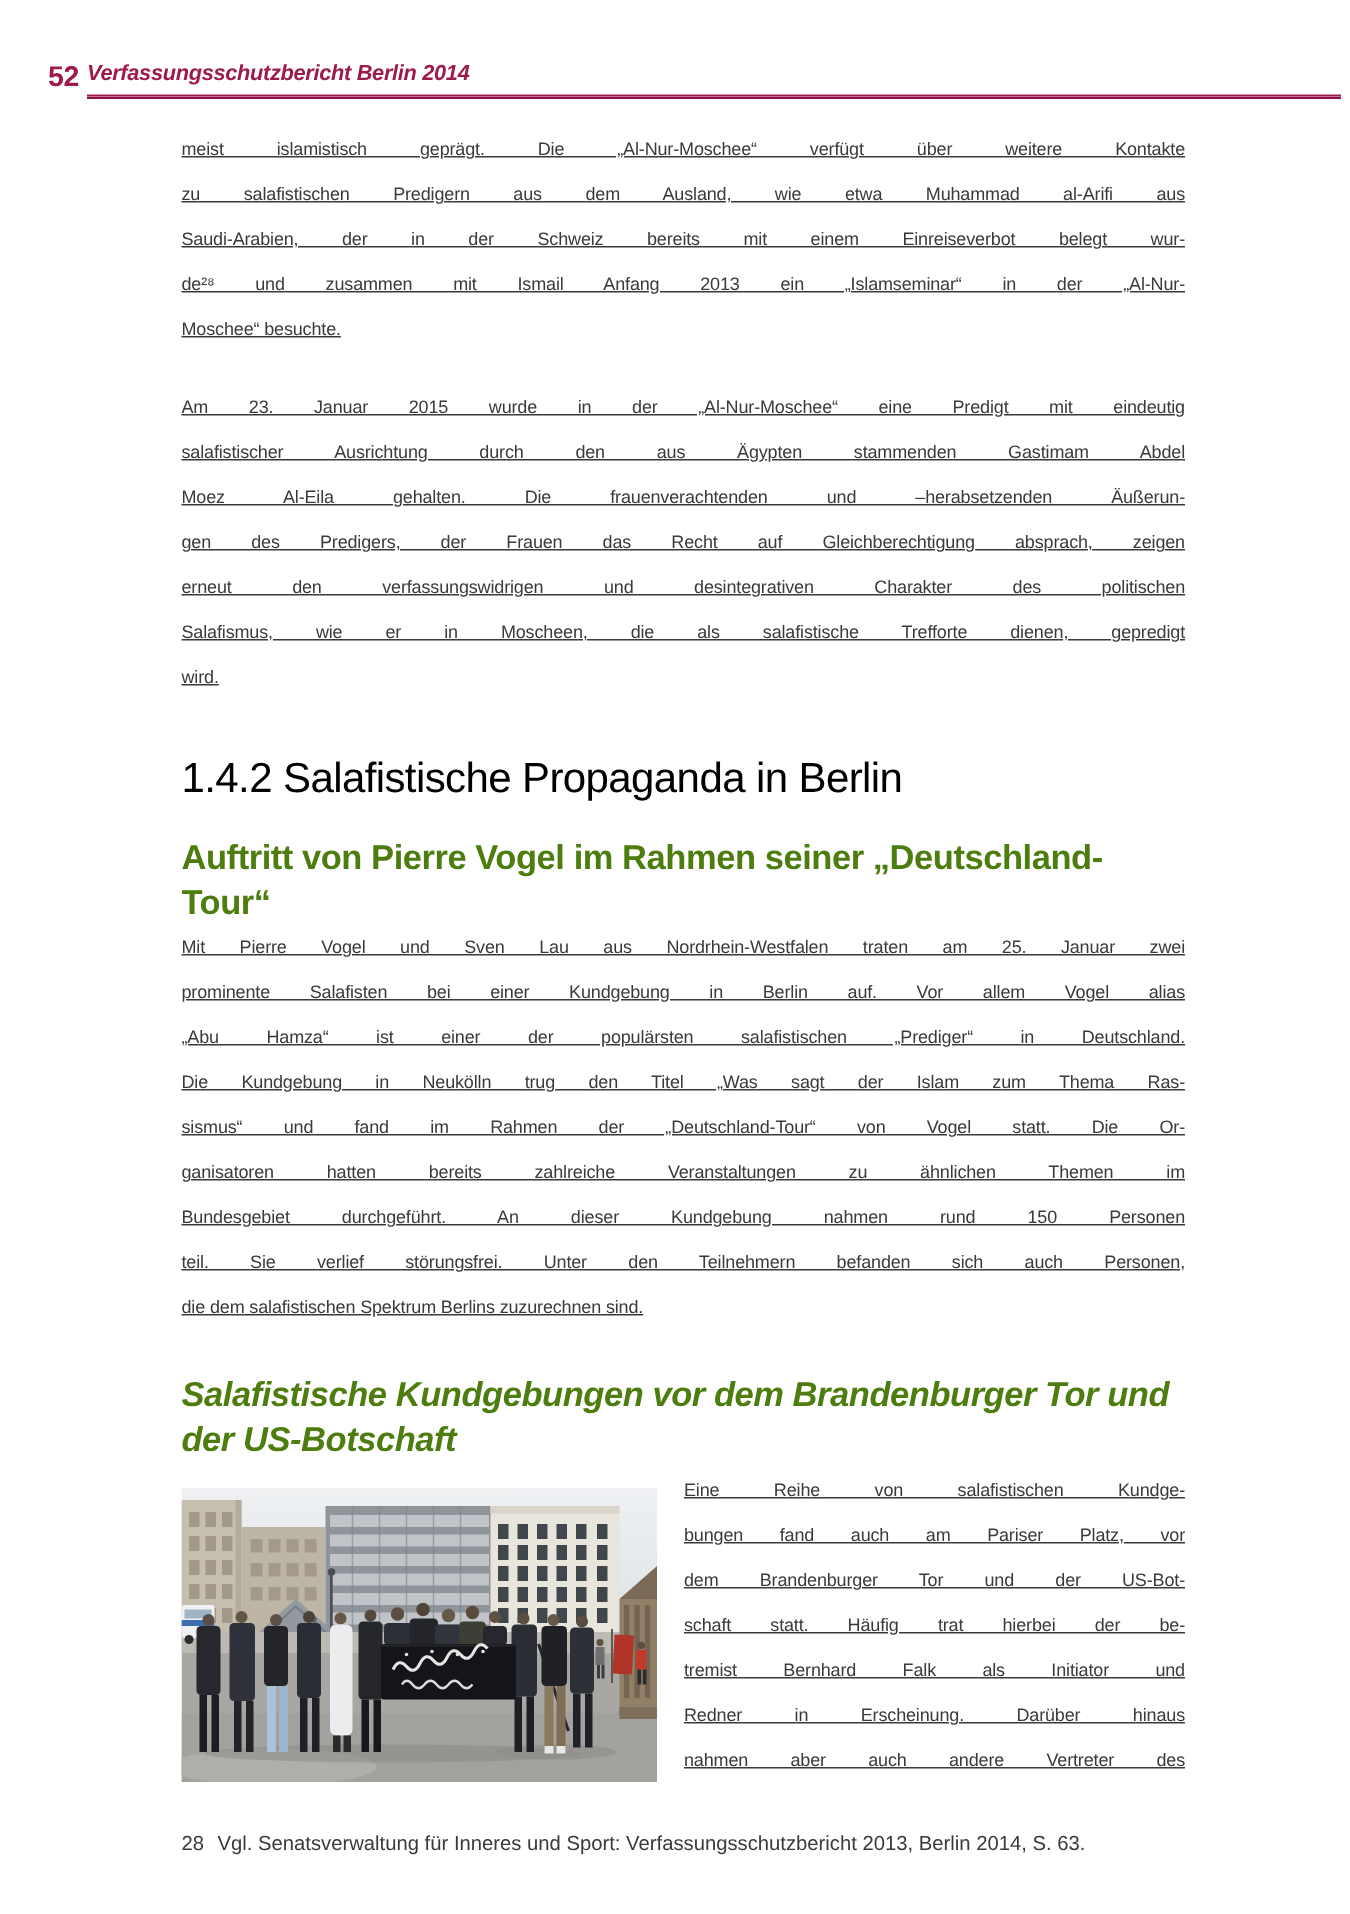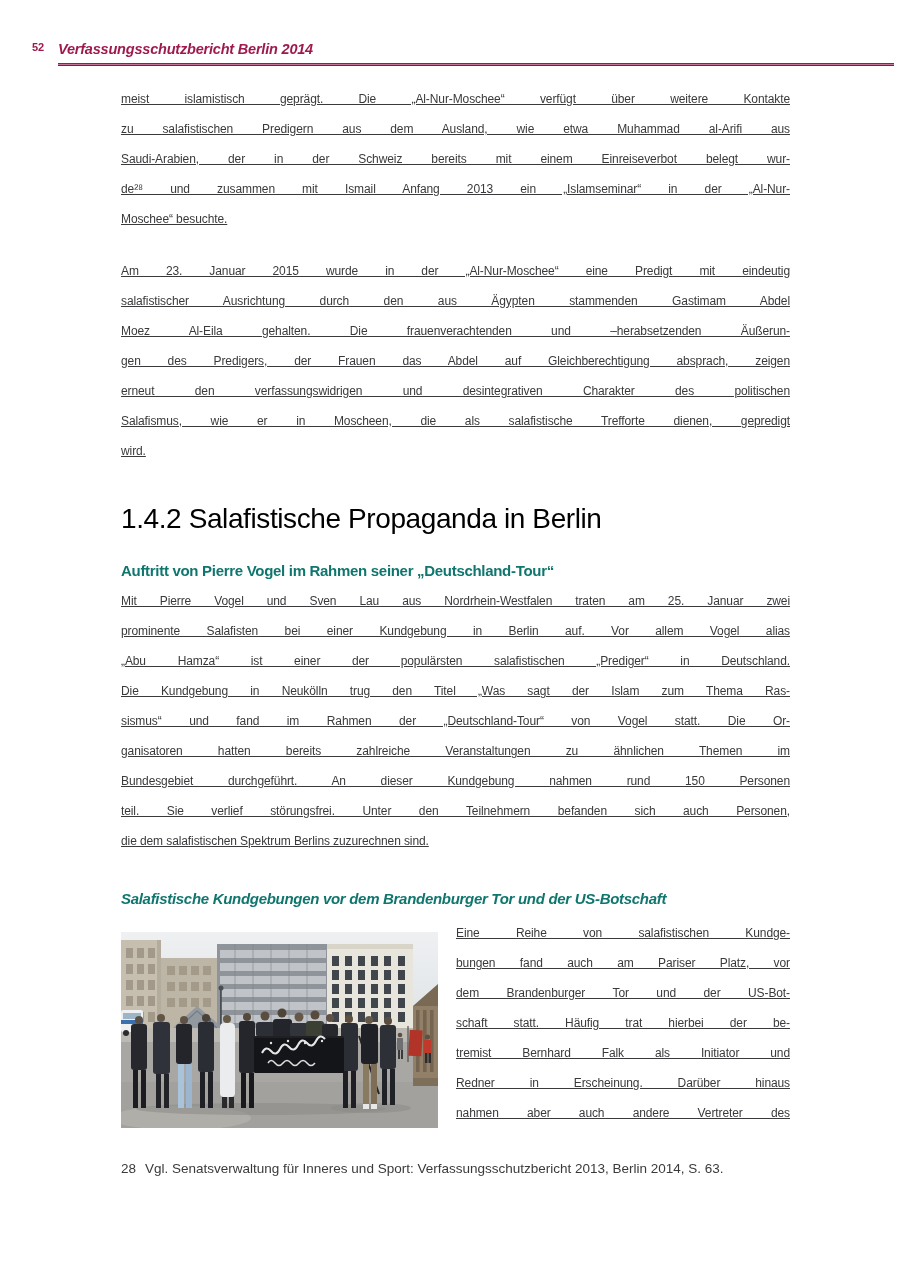--- a/index.html
+++ b/index.html
@@ -1,32 +1,32 @@
 <!DOCTYPE html>
 <html lang="de"><head>
 <meta charset="utf-8">
 <style>
   html,body{margin:0;padding:0;background:#ffffff;}
   .page{
     position:relative;width:900px;height:1276px;background:#ffffff;overflow:hidden;
     font-family:"Liberation Sans","DejaVu Sans",sans-serif;color:#3a3a3c;
   }
   
-  .hdr-num{position:absolute;left:32px;top:41px;font-size:11px;font-weight:700;letter-spacing:-0.2px;color:#9e1a4d;}
+  .hdr-num{position:absolute;left:32px;top:41px;font-size:19px;font-weight:700;letter-spacing:-0.2px;color:#9e1a4d;}
   .hdr-title{position:absolute;left:58px;top:41px;font-size:14.5px;font-weight:700;letter-spacing:-0.2px;color:#9e1a4d;font-style:italic;}
   .hdr-rule{position:absolute;left:58px;top:63px;width:836px;height:3px;
     background:linear-gradient(to bottom,#9e1a4d 0 1px,#c9739a 1px 2px,#8f1244 2px 3px);}
   
   .content{position:absolute;left:121px;top:84px;width:669px;}
   .para{font-size:12px;line-height:30px;letter-spacing:-0.1px;text-decoration:underline;}
   .tline{text-align:justify;text-align-last:justify;}
   .endpara .tline:last-child{text-align-last:left;}
   .mt22{margin-top:22px;}
   .section-heading{margin:36px 0 0 0;font-size:28px;line-height:34px;font-weight:400;letter-spacing:-0.4px;color:#000000;}
-  .subhead{margin:20px 0 0 0;font-size:15px;line-height:30px;font-weight:700;letter-spacing:-0.3px;color:#0f766e;}
+  .subhead{margin:20px 0 0 0;font-size:23px;line-height:30px;font-weight:700;letter-spacing:-0.3px;color:#4d7c0f;}
   .mt28{margin-top:28px;font-style:italic;}
   .figure-row{margin-top:4px;display:flex;align-items:flex-end;}
   .photo{flex:0 0 auto;width:317px;height:196px;}
   .photo svg{display:block;}
   .photo-col{margin-left:18px;width:334px;}
   .footnote{margin-top:32px;font-size:13.5px;line-height:17px;color:#3a3a3c;display:flex;}
   .fn-num{flex:0 0 24px;}
   .fn-text{flex:1 1 auto;}
 </style>
 </head>
@@ -45,21 +45,21 @@
         <div class="tline">zu salafistischen Predigern aus dem Ausland, wie etwa Muhammad al-Arifi aus</div>
         <div class="tline">Saudi-Arabien, der in der Schweiz bereits mit einem Einreiseverbot belegt wur-</div>
         <div class="tline">de²⁸ und zusammen mit Ismail Anfang 2013 ein „Islamseminar“ in der „Al-Nur-</div>
         <div class="tline">Moschee“ besuchte.</div>
       </div>
 
     <div class="para endpara mt22">
         <div class="tline">Am 23. Januar 2015 wurde in der „Al-Nur-Moschee“ eine Predigt mit eindeutig</div>
         <div class="tline">salafistischer Ausrichtung durch den aus Ägypten stammenden Gastimam Abdel</div>
         <div class="tline">Moez Al-Eila gehalten. Die frauenverachtenden und –herabsetzenden Äußerun-</div>
-        <div class="tline">gen des Predigers, der Frauen das Abdel auf Gleichberechtigung absprach, zeigen</div>
+        <div class="tline">gen des Predigers, der Frauen das Recht auf Gleichberechtigung absprach, zeigen</div>
         <div class="tline">erneut den verfassungswidrigen und desintegrativen Charakter des politischen</div>
         <div class="tline">Salafismus, wie er in Moscheen, die als salafistische Trefforte dienen, gepredigt</div>
         <div class="tline">wird.</div>
       </div>
 
     <h2 class="section-heading">1.4.2 Salafistische Propaganda in Berlin</h2>
 
     <h3 class="subhead">Auftritt von Pierre Vogel im Rahmen seiner „Deutschland-Tour“</h3>
     <div class="para endpara">
         <div class="tline">Mit Pierre Vogel und Sven Lau aus Nordrhein-Westfalen traten am 25. Januar zwei</div>

